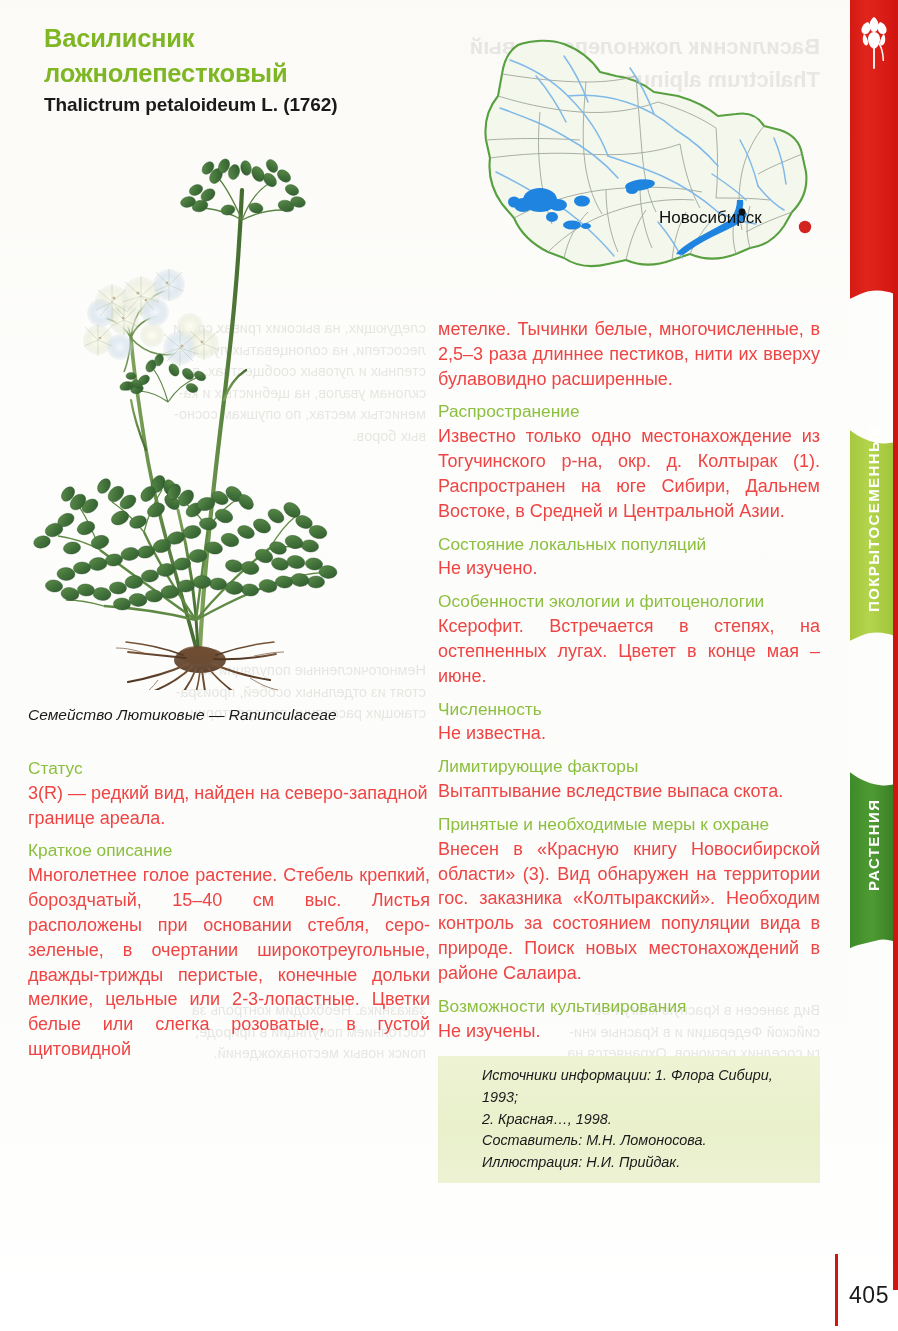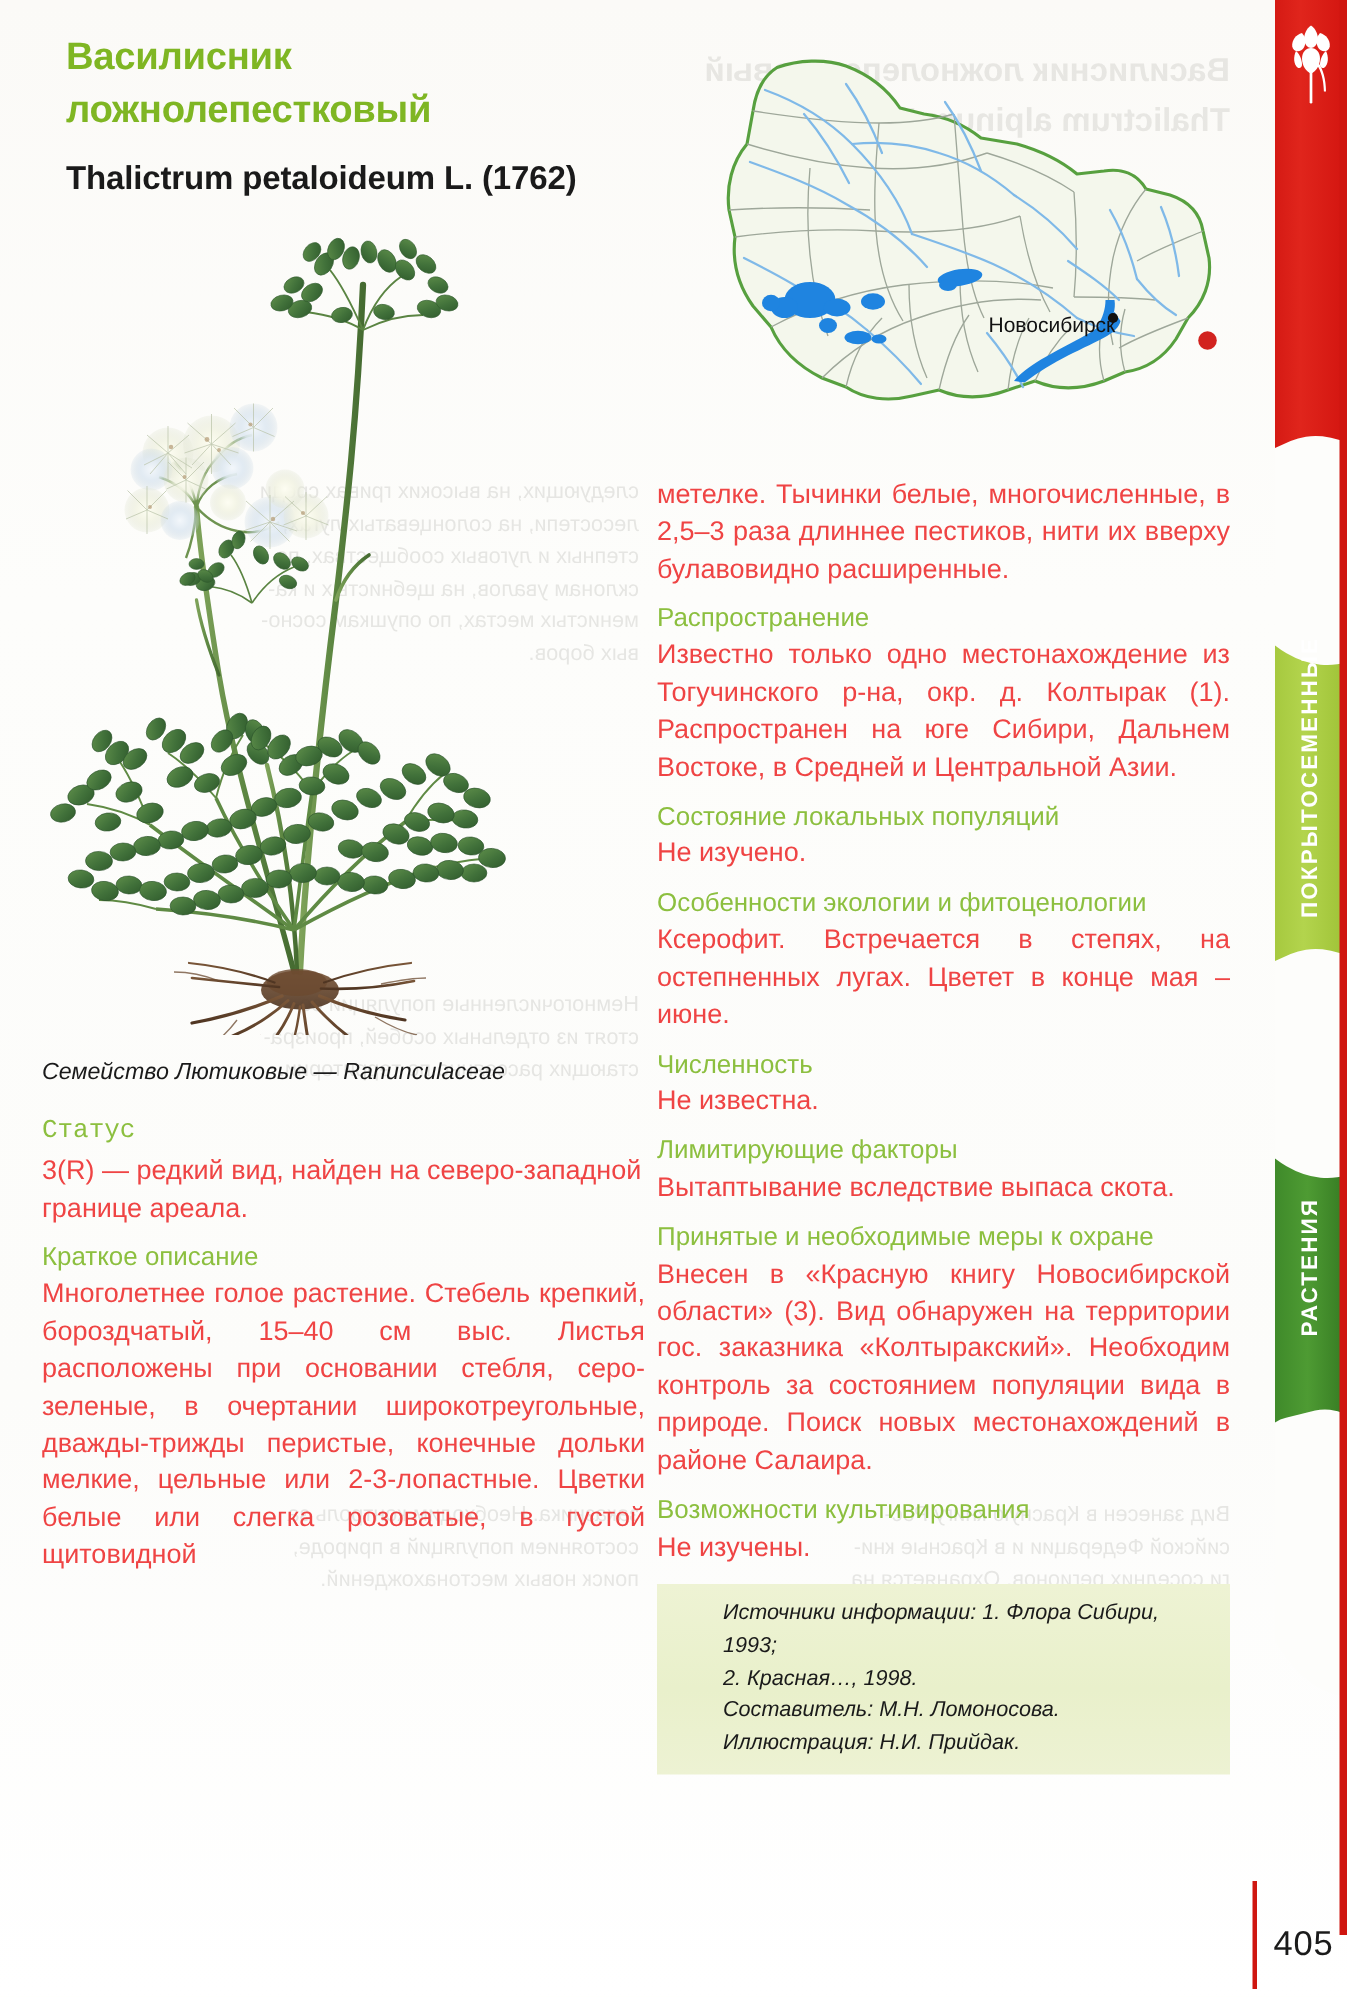--- a/index.html
+++ b/index.html
@@ -148,23 +148,23 @@
   .title-ru {
     color: #7fb623;
     font-size: 25.5px;
     font-weight: bold;
     line-height: 1.32;
     margin: 0 0 1px 0;
     letter-spacing: -0.2px;
   }
   .title-lat {
     color: #1a1a1a;
-    font-size: 22px;
+    font-size: 19px;
     font-weight: bold;
-    margin: 16px 0 0 0;
+    margin: 4px 0 0 0;
     letter-spacing: -0.1px;
   }
 
   
   .illustration {
     position: absolute;
     left: 28px;
     top: 150px;
     width: 350px;
     height: 540px;
@@ -201,21 +201,21 @@
   }
 
   
   .section { margin-bottom: 1px; }
   .sec-head {
     color: #8cbf3f;
     font-size: 17.3px;
     line-height: 1.32;
     margin: 9px 0 0 0;
   }
-  .sec-head.first { margin-top: 0; font-family: Liberation Mono, monospace; }
+  .sec-head.first { margin-top: 13px; }
   .sec-body {
     color: #ef4444;
     font-size: 18px;
     line-height: 1.38;
     margin: 1px 0 0 0;
     text-align: justify;
     text-justify: inter-word;
     hyphens: manual;
   }
   .sec-body.nojustify { text-align: left; }
@@ -247,21 +247,21 @@
   .map-wrap {
     position: absolute;
     left: 440px;
     top: 12px;
     width: 390px;
     height: 290px;
   }
   .map-wrap svg { display: block; }
   .map-city-label {
     position: absolute;
-    font-size: 14px;
+    font-size: 17px;
     color: #111;
     left: 219px;
     top: 196px;
     white-space: nowrap;
     text-align: center;
   }
 </style>
 </head>
 <body>
 

